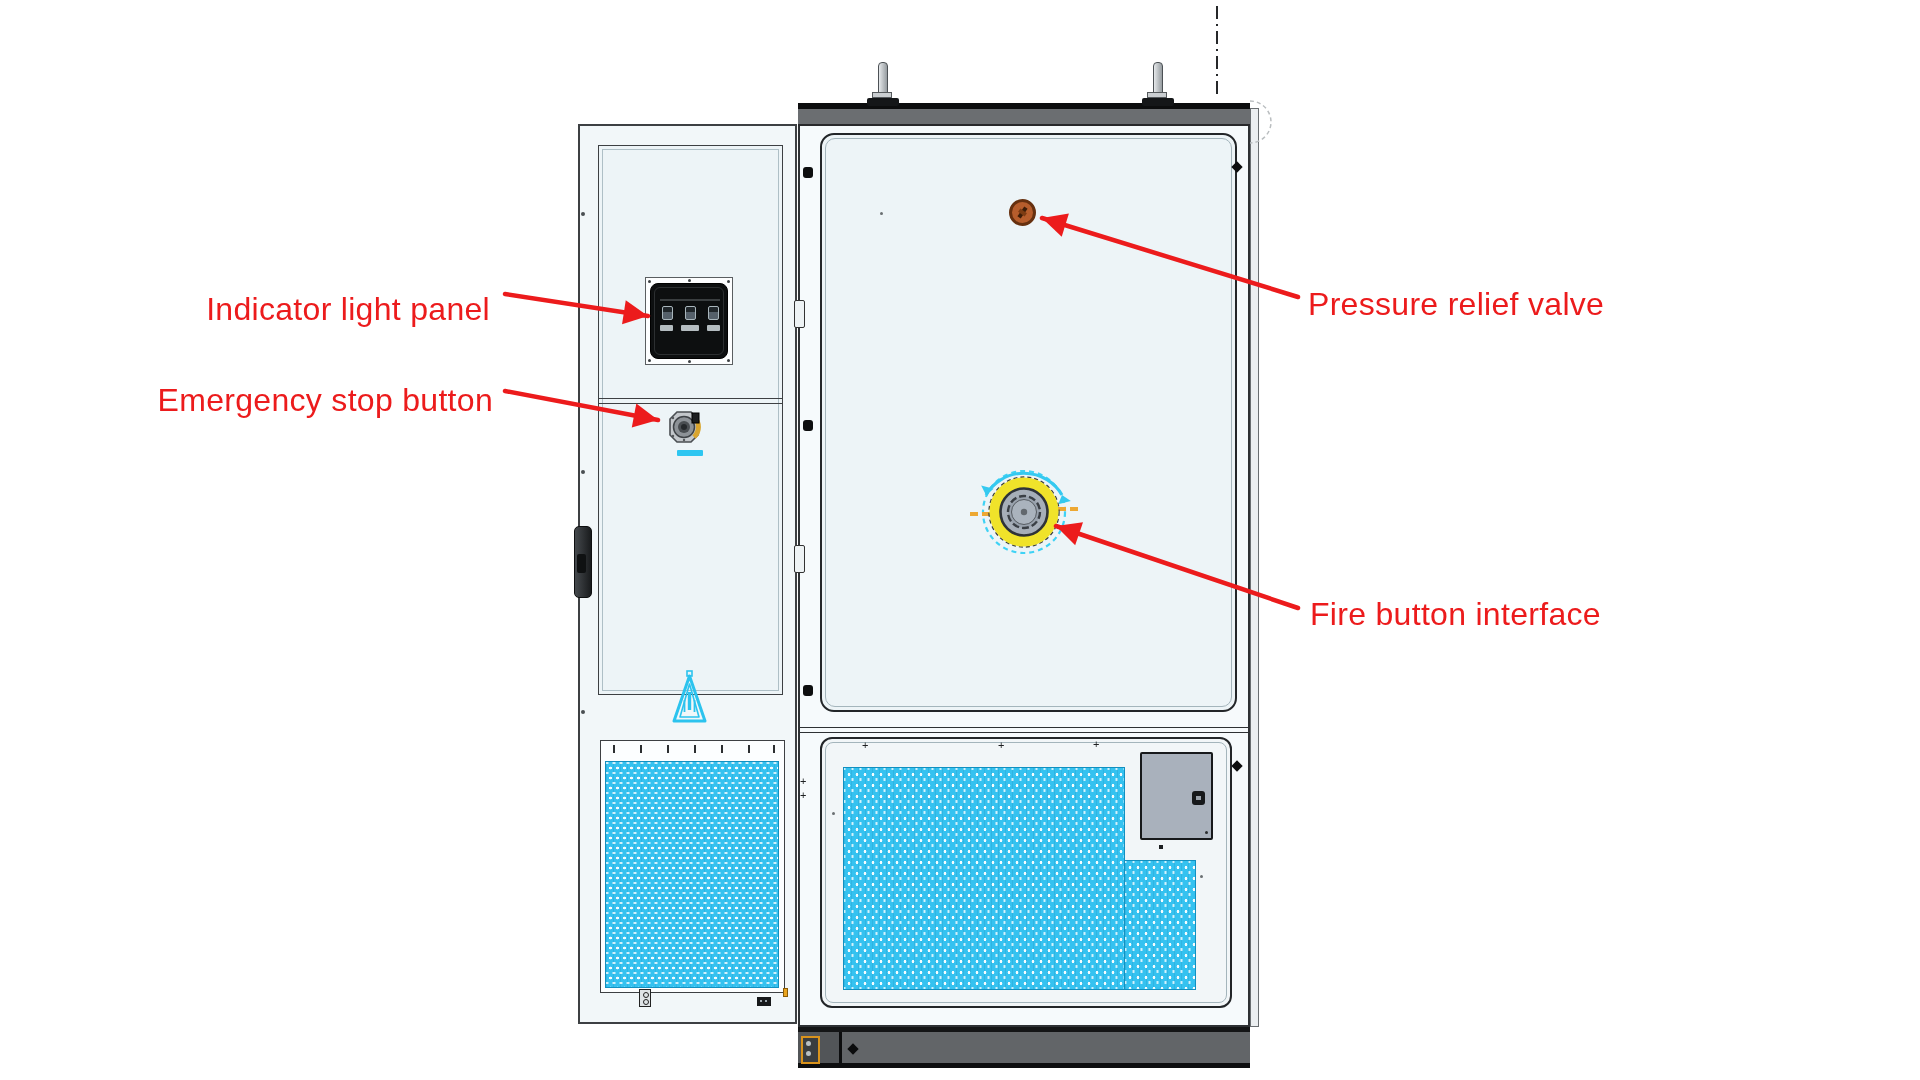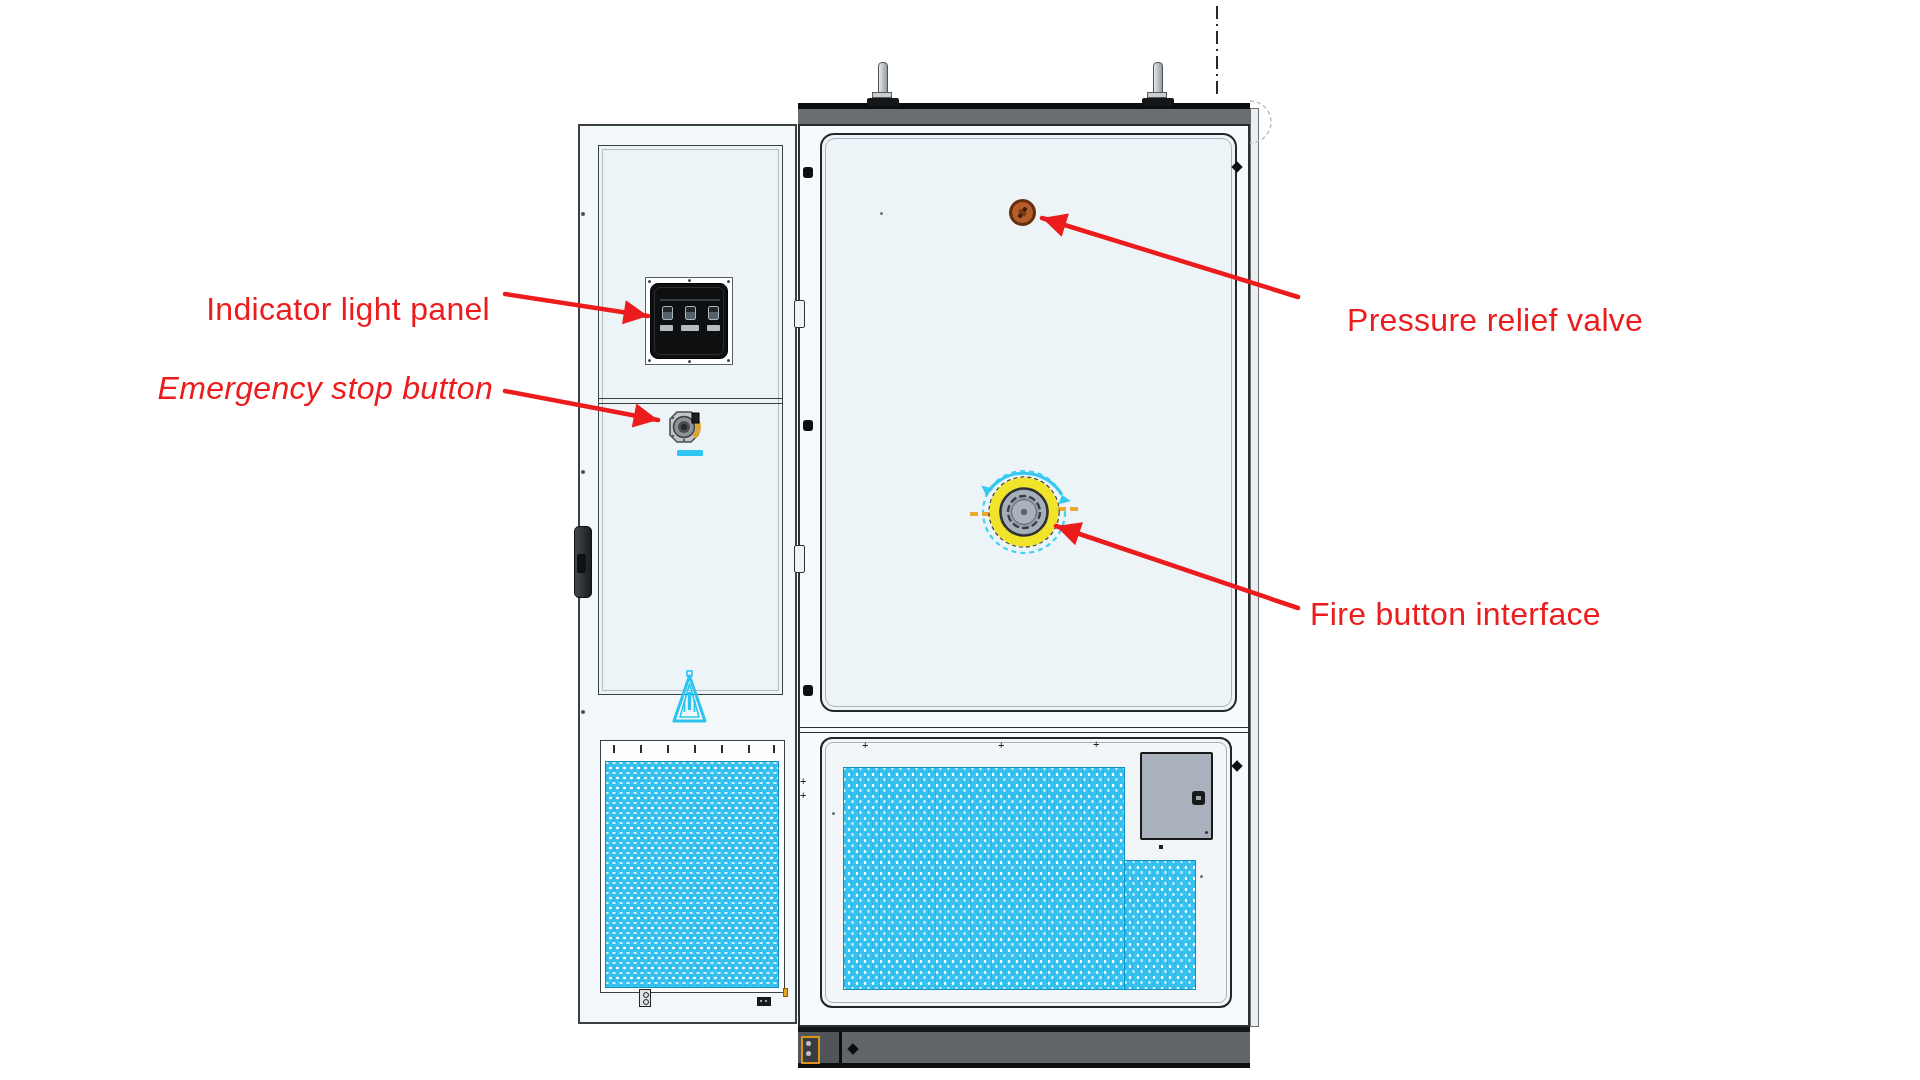--- a/index.html
+++ b/index.html
@@ -241,22 +241,22 @@
     <div class="cell">
       <div class="gbox">
         <i style="top:3px;"></i>
           <i style="top:13px;"></i>
       </div>
     </div>
     <div class="basediam"></div>
   </div>
 
   <div class="lab" style="right:1430px;top:277px;margin-top:16px;">Indicator light panel</div>
-  <div class="lab" style="right:1427px;top:372px;font-style:italic;">Emergency stop button</div>
-  <div class="lab" style="left:1308px;top:304px;margin-left:39px;">Pressure relief valve</div>
+  <div class="lab" style="right:1427px;top:384px;">Emergency stop button</div>
+  <div class="lab" style="left:1308px;top:288px;">Pressure relief valve</div>
   <div class="lab" style="left:1310px;top:598px;">Fire button interface</div>
 
   <svg id="overlay" width="1920" height="1080" viewBox="0 0 1920 1080">
     <defs>
       <marker id="arrow" viewBox="0 0 12 12" refX="11" refY="6" markerWidth="6.5" markerHeight="6.5" orient="auto-start-reverse" markerUnits="strokeWidth">
         <path d="M1,1 L11,6 L1,11 Z" fill="#ec1b1c"></path>
       </marker>
     </defs>
 
     <line x1="1217" y1="6" x2="1217" y2="94" stroke="#26282a" stroke-width="2" stroke-dasharray="13 5 2 5"></line>

